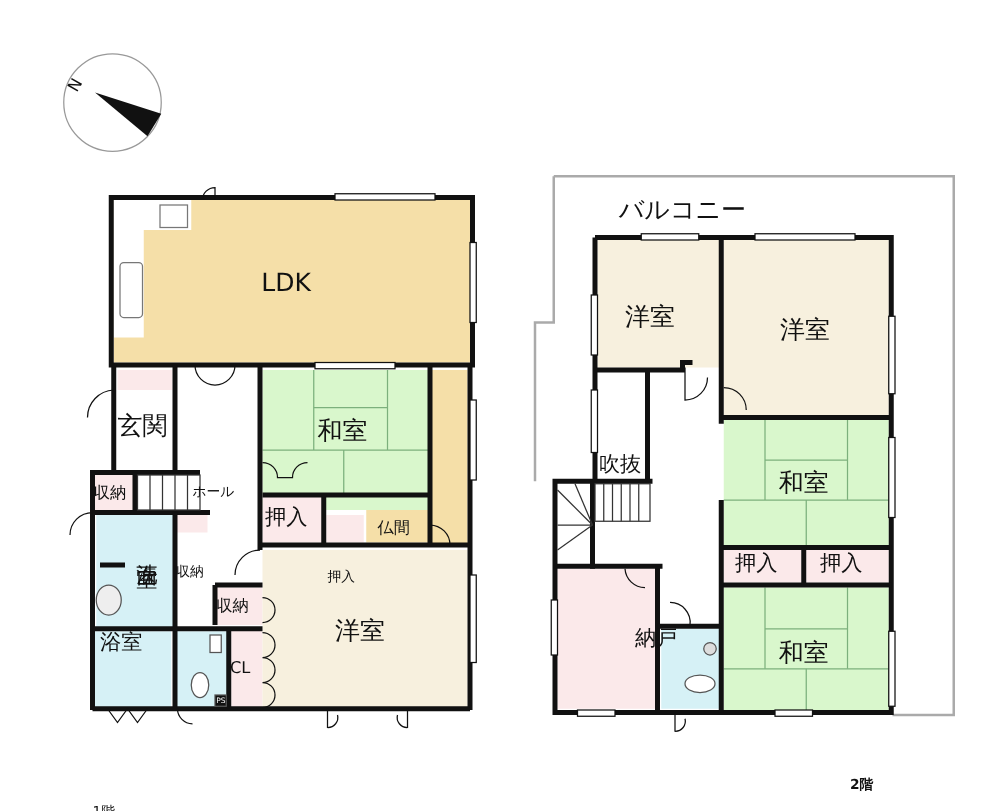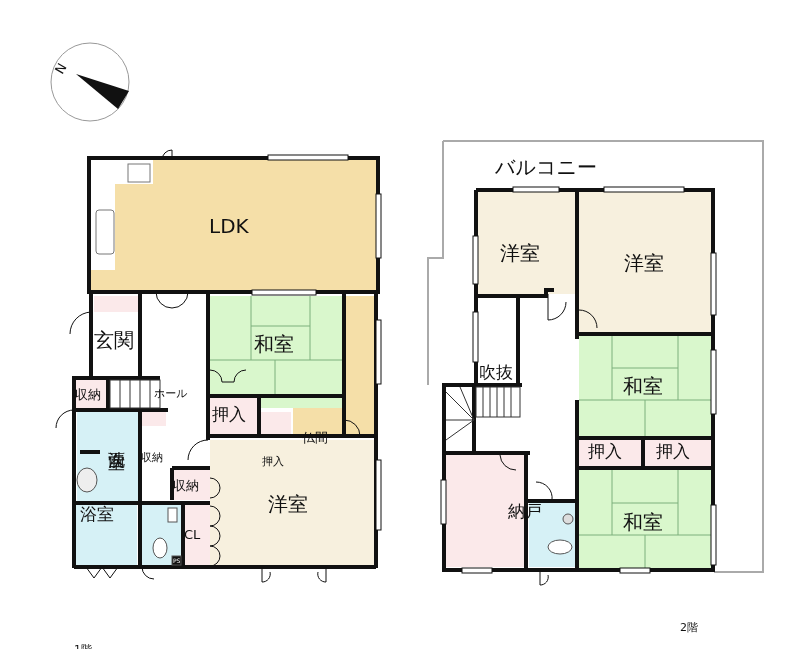--- a/index.html
+++ b/index.html
@@ -199,33 +199,33 @@
 </svg>
 
 <div class="lbl sm" style="left:56px;top:62px;transform:rotate(-60deg);">N</div>
 
 <div class="lbl big" style="left:209px;top:216px;">LDK</div>
 <div class="lbl big" style="left:94px;top:330px;text-align:center;">玄関</div>
 <div class="lbl xs" style="left:154px;top:348px;">ホール</div>
 <div class="lbl big" style="left:254px;top:334px;">和室</div>
 <div class="lbl mid" style="left:212px;top:406px;">押入</div>
 <div class="lbl xs" style="left:262px;top:416px;">押入</div>
-<div class="lbl sm" style="left:302px;top:431px;">仏間</div>
+<div class="lbl sm" style="left:302px;top:416px;">仏間</div>
 <div class="lbl sm" style="left:75px;top:388px;">収納</div>
 <div class="lbl xs" style="left:141px;top:412px;">収納</div>
 <div class="lbl vert" style="left:108px;top:438px;">洗面室</div>
 <div class="lbl mid" style="left:80px;top:506px;">浴室</div>
 <div class="lbl sm" style="left:173px;top:479px;">収納</div>
 <div class="lbl sm" style="left:184px;top:528px;text-align:center;">CL</div>
 <div class="lbl big" style="left:268px;top:494px;">洋室</div>
 <div class="lbl" style="left:173px;top:558px;font-size:6px;color:#fff;">PS</div>
 <div class="lbl xs" style="left:74px;top:604px;">1階</div>
 
 <div class="lbl big" style="left:495px;top:157px;">バルコニー</div>
 <div class="lbl big" style="left:500px;top:243px;">洋室</div>
 <div class="lbl big" style="left:624px;top:253px;">洋室</div>
 <div class="lbl mid" style="left:479px;top:342px;margin-top:22px;">吹抜</div>
 <div class="lbl big" style="left:623px;top:376px;">和室</div>
 <div class="lbl mid" style="left:588px;top:443px;">押入</div>
 <div class="lbl mid" style="left:656px;top:443px;">押入</div>
 <div class="lbl big" style="left:623px;top:512px;">和室</div>
 <div class="lbl mid" style="left:463px;top:503px;margin-left:45px;">納戸</div>
-<div class="lbl xs" style="left:680px;top:582px;">2階</div>
+<div class="lbl xs" style="left:680px;top:582px;font-weight:bold;">2階</div>
 
 </body></html>

